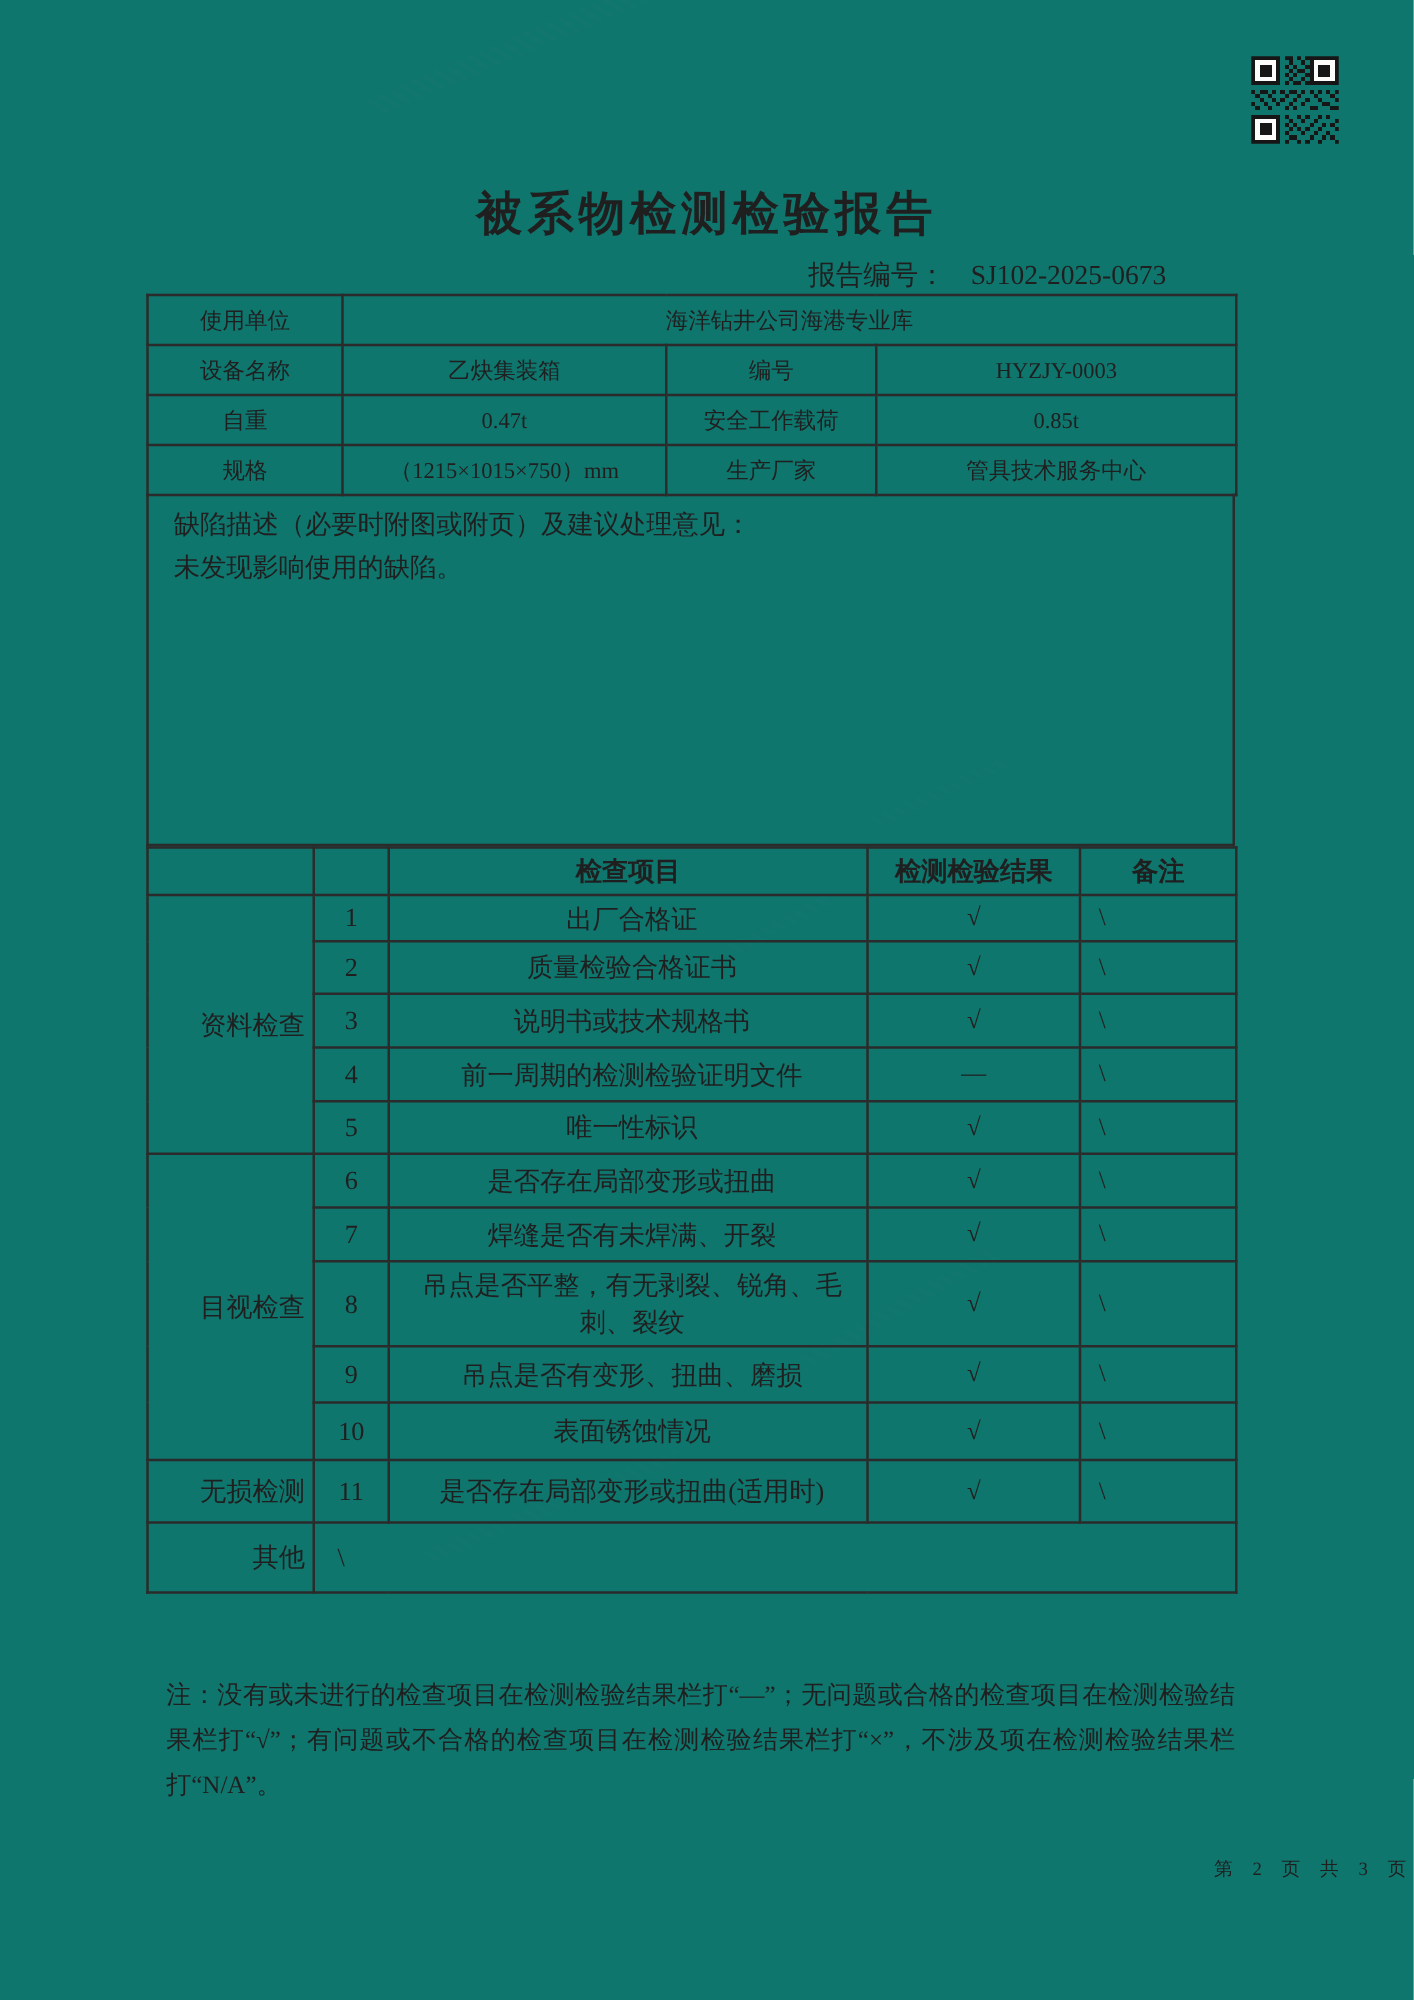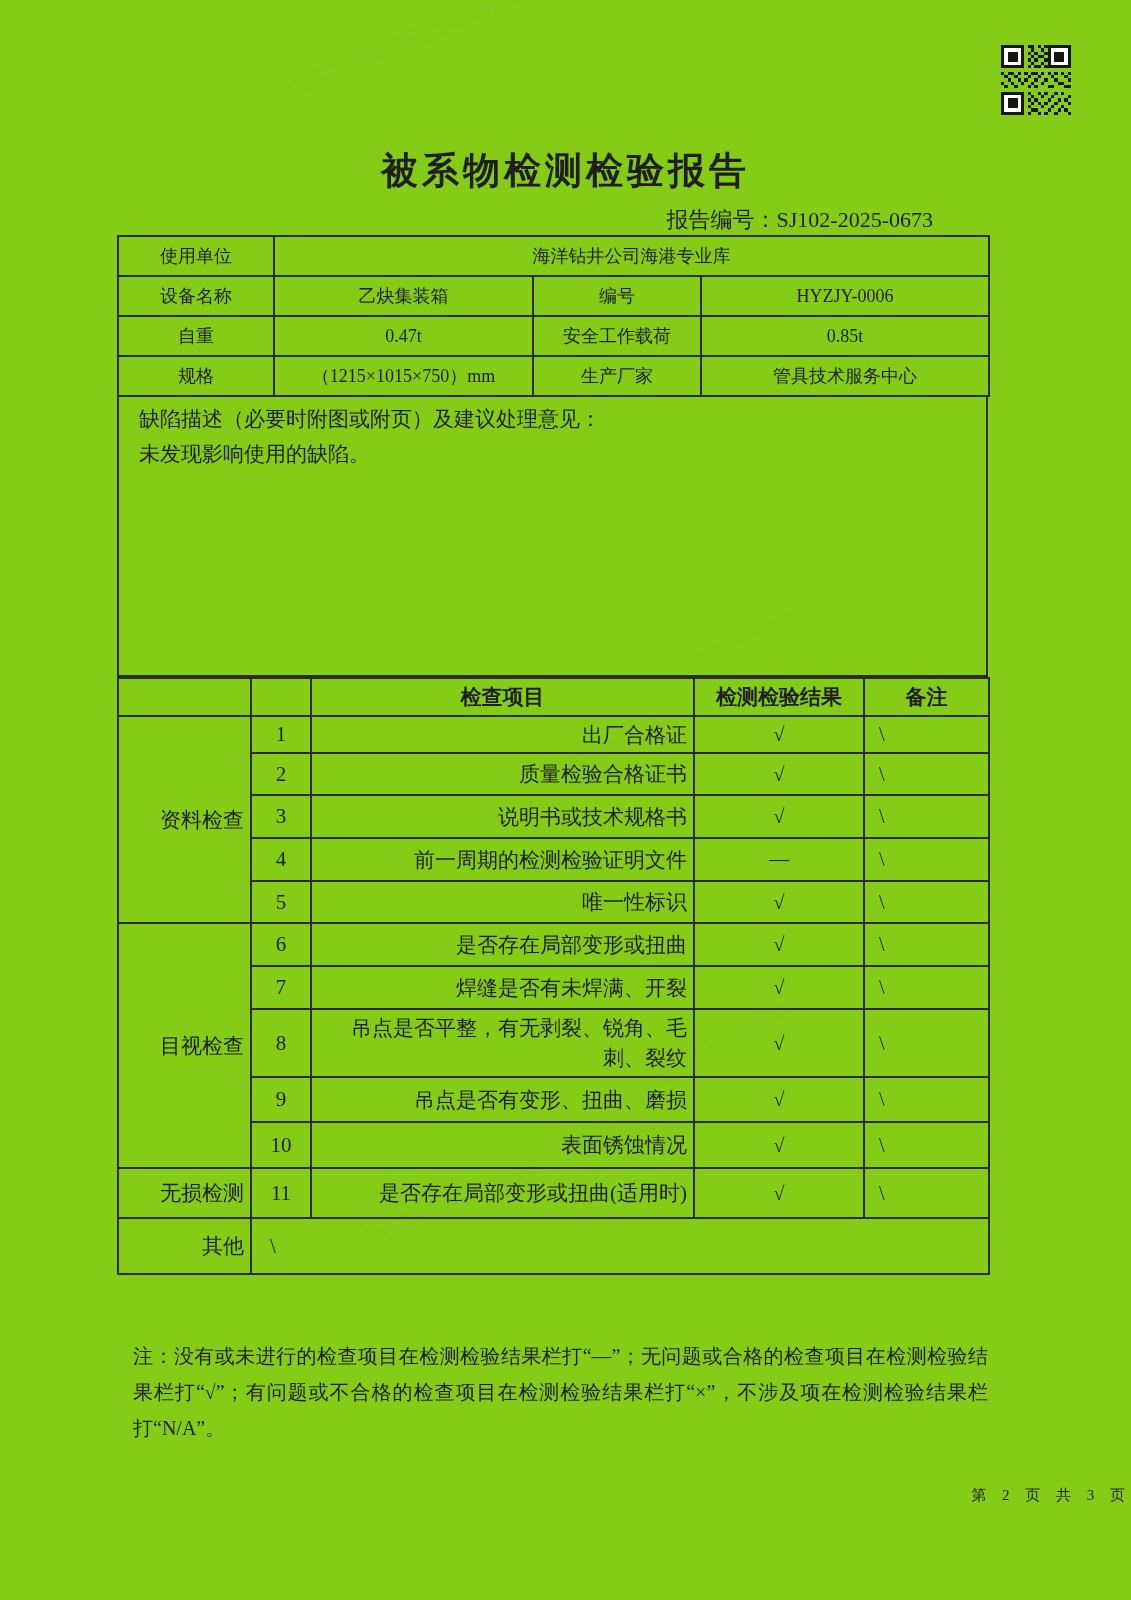--- a/index.html
+++ b/index.html
@@ -1,21 +1,21 @@
 <!DOCTYPE html>
 <html><head>
 <meta charset="utf-8">
 <style>
   * { margin:0; padding:0; box-sizing:border-box; }
   html,body { background:#e8e8e8; }
   .page {
     position:relative;
     width:1131px; height:1600px;
     margin:0 auto;
-    background:#84cc16;
+    background:#0f766e;
     font-family:"Liberation Serif","DejaVu Serif",serif;
     color:#1f1f1f;
     overflow:hidden;
     text-decoration:underline;
   }
   
   .smudge {
     position:absolute;
     background:repeating-linear-gradient(55deg, rgba(110,120,145,.35) 0 2px, transparent 2px 8px);
     opacity:.14; filter:blur(1px); pointer-events:none;
@@ -30,40 +30,40 @@
 
   .doc-title {
     position:absolute; top:146px; left:0; width:100%;
     text-align:center;
     font-size:37px; font-weight:bold; letter-spacing:4px;
   }
   .report-line {
     position:absolute; top:205px; left:117px; width:816px;
     text-align:right; font-size:22px;
   }
-  .report-line .lbl { }
+  .report-line .lbl { margin-right:20px; }
 
   table { border-collapse:collapse; table-layout:fixed; }
   td { border:2px solid #2b2b2b; overflow:hidden; }
 
   .info-table { position:absolute; top:235px; left:117px; width:871px; font-size:18px; }
   .info-table td { text-align:center; height:40px; padding:2px 6px; }
 
   .defect-box {
     position:absolute; top:395px; left:117px; width:871px; height:282px;
     border:2px solid #2b2b2b; border-top:none;
     padding:7px 20px; font-size:21px; line-height:35px;
   }
 
   .checklist { position:absolute; top:677px; left:117px; width:871px; font-size:21px; }
   .checklist td { padding:2px 6px; }
   .checklist .hdr td { text-align:center; font-weight:bold; }
   .c-group { text-align:right;margin-left:24px; }
   .c-num   { text-align:center; }
-  .c-item  { text-align:right; padding-left:12px !important; line-height:30px; }
+  .c-item  { text-align:center; padding-left:12px !important; line-height:30px; }
   .c-res   { text-align:center; font-size:20px; }
   .c-rem   { text-align:left; padding-left:14px !important; font-size:20px; }
   .c-other { text-align:left; padding-left:18px !important; font-size:21px; }
 
   .note-block {
     position:absolute; top:1338px; left:133px; width:855px;
     font-size:20px; line-height:36px; text-align:justify;
   }
   .page-footer {
     position:absolute; top:1486px; left:0; width:100%;
@@ -205,21 +205,21 @@
       </colgroup>
     <tbody>
         <tr>
       <td>使用单位</td>
       <td colspan="3">海洋钻井公司海港专业库</td>
     </tr>
     <tr>
       <td>设备名称</td>
       <td>乙炔集装箱</td>
       <td>编号</td>
-      <td>HYZJY-0006</td>
+      <td>HYZJY-0003</td>
     </tr>
     <tr>
       <td>自重</td>
       <td>0.47t</td>
       <td>安全工作载荷</td>
       <td>0.85t</td>
     </tr>
     <tr>
       <td>规格</td>
       <td>（1215×1015×750）mm</td>

